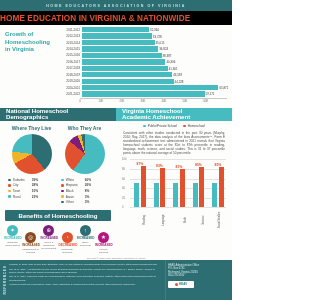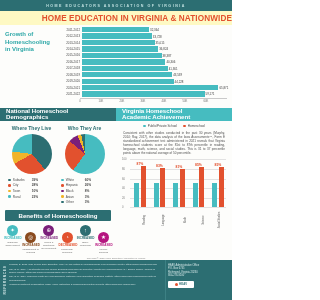--- a/index.html
+++ b/index.html
@@ -11,21 +11,21 @@
   }
   .page{position:relative;width:232px;height:300px;background:#fdfdfb;}
 
   
   .topbar{height:11px;background:#2c6e72;display:flex;align-items:center;justify-content:center;}
   .topbar span{
     font-size:3.6px;letter-spacing:1.5px;color:#bfe0e0;font-weight:700;
   }
 
   
-  .titlewrap{height:14px;display:flex;align-items:center;justify-content:flex-end;background:#fef9c3;}
+  .titlewrap{height:14px;display:flex;align-items:center;justify-content:flex-start;background:#000000;}
   .title{font-size:8.2px;font-weight:700;color:#e2512e;letter-spacing:.1px;}
 
   
   .growth{display:flex;padding:2px 5px 3px 5px;}
   .growth-label{width:52px;padding-top:4px;}
   .growth-label span{
     display:block;font-size:6px;line-height:7.6px;color:#2fa8a8;font-weight:700;
   }
   .growth-chart{flex:1;position:relative;padding-left:2px;}
   .brow{display:flex;align-items:center;height:5.4px;margin-bottom:1.05px;}

